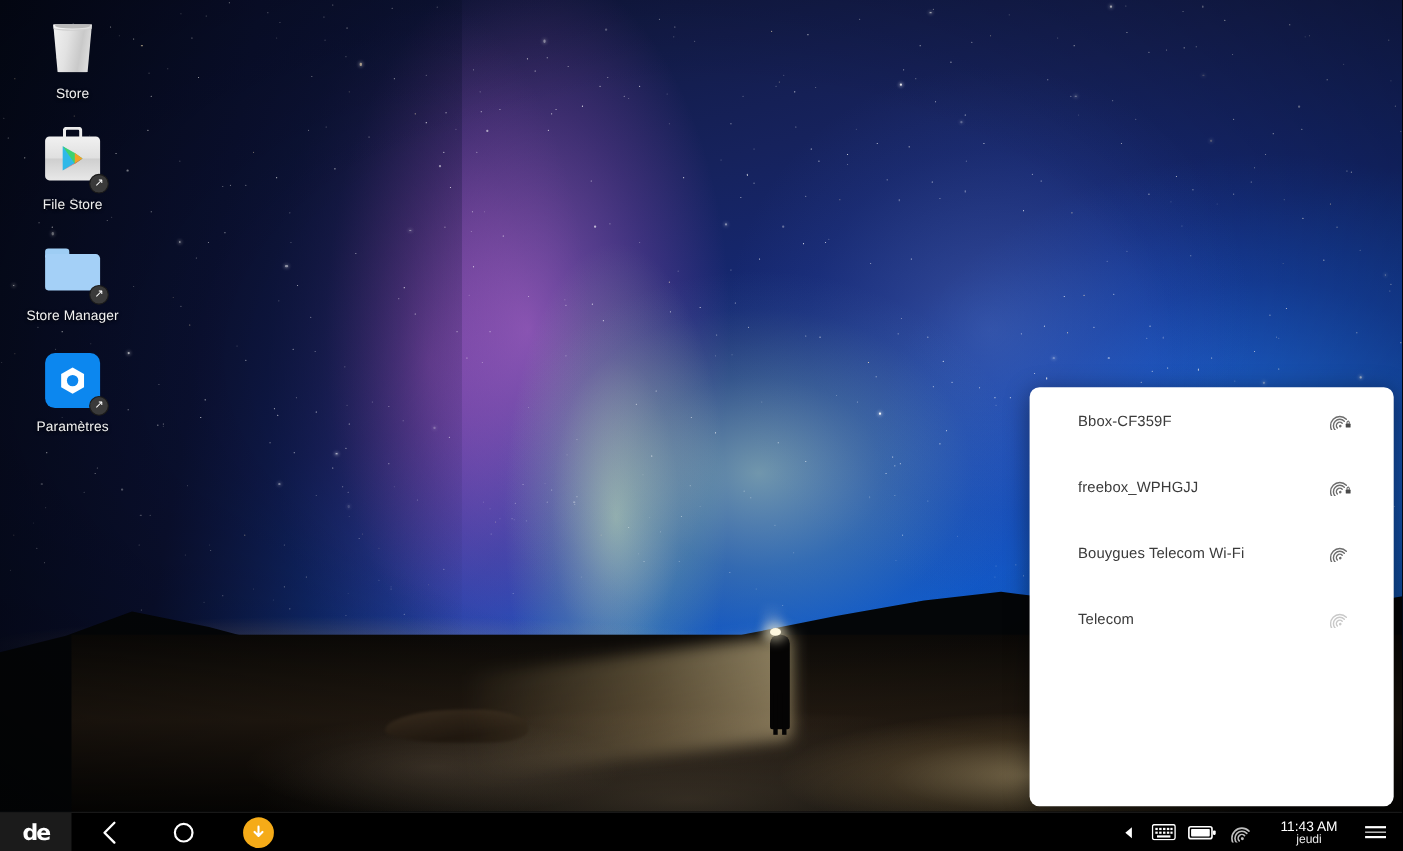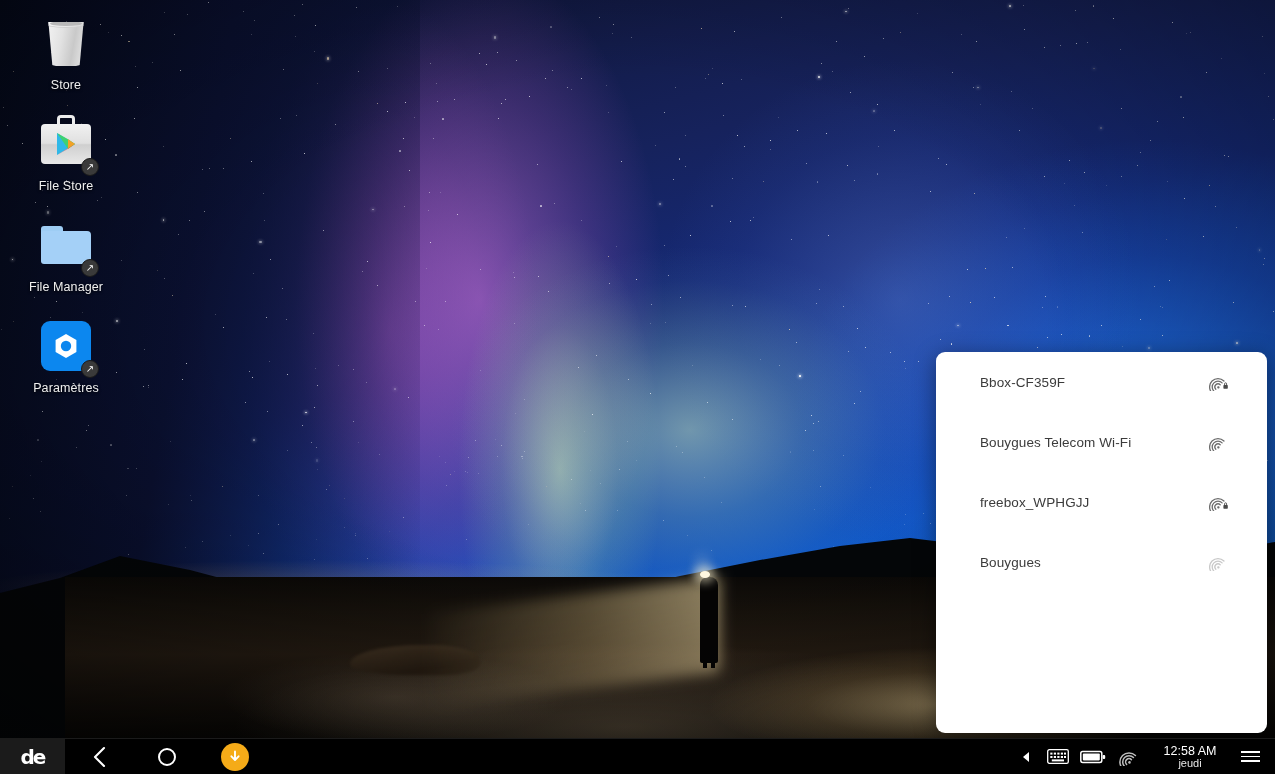--- a/index.html
+++ b/index.html
@@ -806,21 +806,21 @@
     </div>
 
     <div class="desk-icon">
       <div class="glyph">
         <div class="folder">
           <div class="folder-tab"></div>
           <div class="folder-body"></div>
         </div>
         <div class="shortcut-badge">↗</div>
       </div>
-      <div class="label">File Manager</div>
+      <div class="label">Store Manager</div>
     </div>
 
     <div class="desk-icon">
       <div class="glyph">
         <div class="settings-sq">
           <svg width="30" height="30" viewBox="0 0 30 30">
             <path d="M15,3 L25.4,9 L25.4,21 L15,27 L4.6,21 L4.6,9 Z" fill="#ffffff"></path>
             <circle cx="15" cy="15" r="5.2" fill="#0c87ef"></circle>
           </svg>
         </div>
@@ -830,20 +830,37 @@
     </div>
 
   </div>
 
   <div id="wifi-panel">
 
 
     <div class="wifi-list" id="wifi-list">
         <div class="wifi-row">
           <span class="ssid">Bbox-CF359F</span>
+          <span class="signal">
+            <svg width="20" height="18" viewBox="0 0 20 18">
+              <g transform="rotate(-45 9 14)" fill="none" stroke="#6d6d6d" stroke-width="1.3" stroke-linecap="round">
+                <path d="M9,14 a0.55,0.55 0 1,0 0.01,0"></path>
+                <path d="M5.9,14 a3.1,3.1 0 0 1 6.2,0"></path>
+                <path d="M3.2,14 a5.8,5.8 0 0 1 11.6,0"></path>
+                <path d="M0.6,14 a8.4,8.4 0 0 1 16.8,0"></path>
+              </g>
+              <g fill="#4a4a4a">
+                <rect x="14.4" y="12.1" width="4.4" height="3.6" rx="0.6"></rect>
+                <path d="M15.6,12.1 v-1.3 a1,1 0 0 1 2,0 v1.3" fill="none" stroke="#4a4a4a" stroke-width="0.9"></path>
+              </g>
+            </svg>
+          </span>
+        </div>
+        <div class="wifi-row">
+          <span class="ssid">freebox_WPHGJJ</span>
           <span class="signal">
             <svg width="20" height="18" viewBox="0 0 20 18">
               <g transform="rotate(-45 9 14)" fill="none" stroke="#6d6d6d" stroke-width="1.3" stroke-linecap="round">
                 <path d="M9,14 a0.55,0.55 0 1,0 0.01,0"></path>
                 <path d="M5.9,14 a3.1,3.1 0 0 1 6.2,0"></path>
                 <path d="M3.2,14 a5.8,5.8 0 0 1 11.6,0"></path>
                 <path d="M0.6,14 a8.4,8.4 0 0 1 16.8,0"></path>
               </g>
               <g fill="#4a4a4a">
                 <rect x="14.4" y="12.1" width="4.4" height="3.6" rx="0.6"></rect>
@@ -859,38 +876,21 @@
               <g transform="rotate(-45 9 14)" fill="none" stroke="#6d6d6d" stroke-width="1.3" stroke-linecap="round">
                 <path d="M9,14 a0.55,0.55 0 1,0 0.01,0"></path>
                 <path d="M5.9,14 a3.1,3.1 0 0 1 6.2,0"></path>
                 <path d="M3.2,14 a5.8,5.8 0 0 1 11.6,0"></path>
                 <path d="M0.6,14 a8.4,8.4 0 0 1 16.8,0"></path>
               </g>
             </svg>
           </span>
         </div>
         <div class="wifi-row">
-          <span class="ssid">freebox_WPHGJJ</span>
-          <span class="signal">
-            <svg width="20" height="18" viewBox="0 0 20 18">
-              <g transform="rotate(-45 9 14)" fill="none" stroke="#6d6d6d" stroke-width="1.3" stroke-linecap="round">
-                <path d="M9,14 a0.55,0.55 0 1,0 0.01,0"></path>
-                <path d="M5.9,14 a3.1,3.1 0 0 1 6.2,0"></path>
-                <path d="M3.2,14 a5.8,5.8 0 0 1 11.6,0"></path>
-                <path d="M0.6,14 a8.4,8.4 0 0 1 16.8,0"></path>
-              </g>
-              <g fill="#4a4a4a">
-                <rect x="14.4" y="12.1" width="4.4" height="3.6" rx="0.6"></rect>
-                <path d="M15.6,12.1 v-1.3 a1,1 0 0 1 2,0 v1.3" fill="none" stroke="#4a4a4a" stroke-width="0.9"></path>
-              </g>
-            </svg>
-          </span>
-        </div>
-        <div class="wifi-row">
-          <span class="ssid">Bouygues</span>
+          <span class="ssid">Telecom</span>
           <span class="signal">
             <svg width="20" height="18" viewBox="0 0 20 18">
               <g transform="rotate(-45 9 14)" fill="none" stroke="#c9c9c9" stroke-width="1.3" stroke-linecap="round">
                 <path d="M9,14 a0.55,0.55 0 1,0 0.01,0"></path>
                 <path d="M5.9,14 a3.1,3.1 0 0 1 6.2,0"></path>
                 <path d="M3.2,14 a5.8,5.8 0 0 1 11.6,0"></path>
                 <path d="M0.6,14 a8.4,8.4 0 0 1 16.8,0"></path>
               </g>
             </svg>
           </span>
@@ -963,21 +963,21 @@
           <g transform="rotate(-45 10 14)" fill="none" stroke="#bdbdbd" stroke-width="1.5" stroke-linecap="round">
             <path d="M10,14 a0.6,0.6 0 1,0 0.01,0"></path>
             <path d="M6.6,14 a3.4,3.4 0 0 1 6.8,0"></path>
             <path d="M3.7,14 a6.3,6.3 0 0 1 12.6,0"></path>
             <path d="M0.9,14 a9.1,9.1 0 0 1 18.2,0"></path>
           </g>
         </svg>
       </div>
 
       <div id="clock">
-        <div class="time">12:58 AM</div>
+        <div class="time">11:43 AM</div>
         <div class="day">jeudi</div>
       </div>
 
       <div class="tray-menu">
         <i></i>
           <i></i>
           <i></i>
       </div>
 
     </div>

